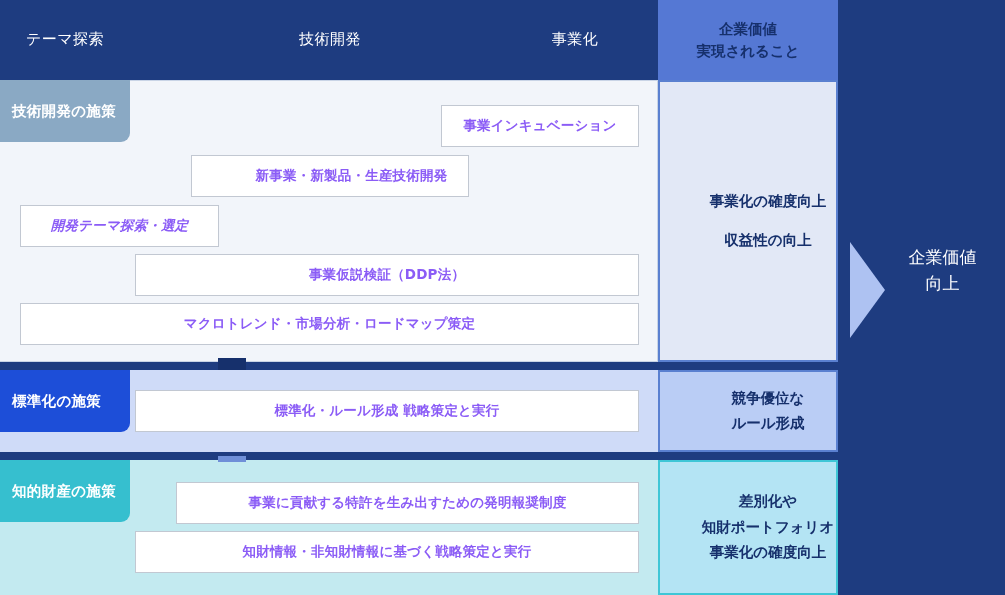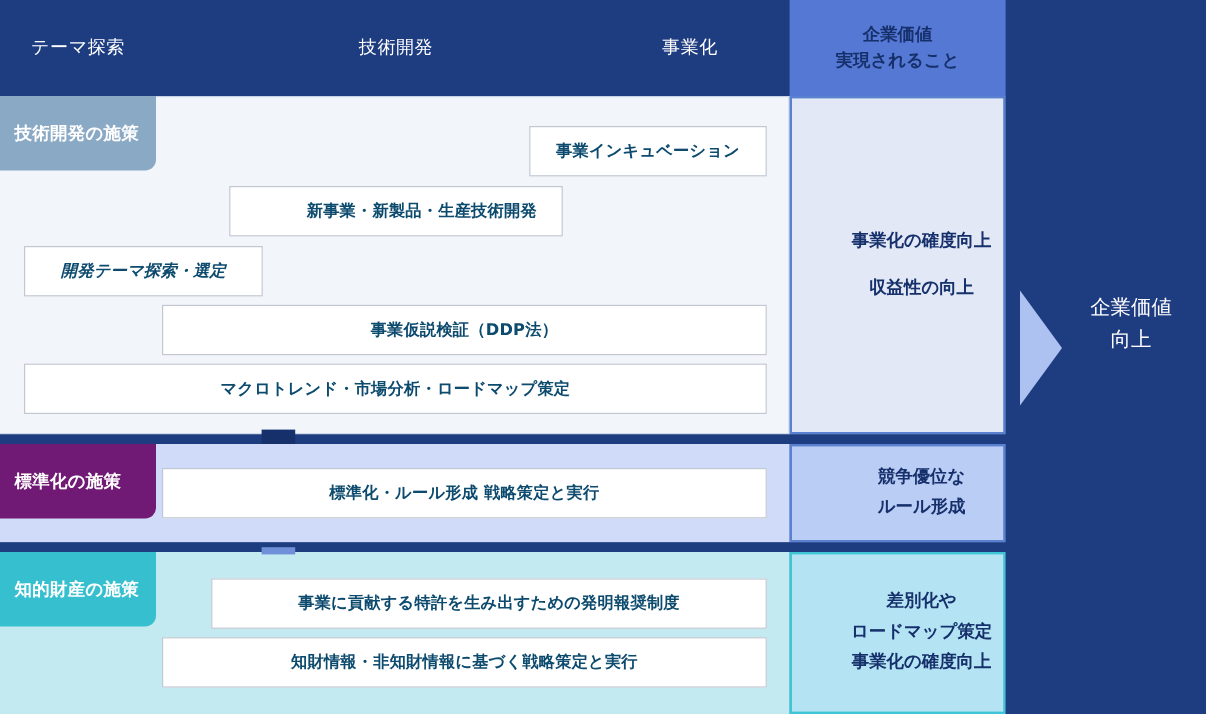--- a/index.html
+++ b/index.html
@@ -87,21 +87,21 @@
     padding-left: 12px;
     box-sizing: border-box;
     color: #ffffff;
     font-size: 14.5px;
     font-weight: bold;
     border-bottom-right-radius: 9px;
     letter-spacing: 0.3px;
     z-index: 4;
   }
   .sec-tab.tech { height: 62px; background: #8aa9c4; }
-  .sec-tab.std  { height: 62px; background: #701a75; }
+  .sec-tab.std  { height: 62px; background: #1d4ed8; }
   .sec-tab.ip   { height: 62px; background: #36bfcf; }
 
   
   .sec-outcome {
     position: absolute;
     left: 658px; top: 0;
     width: 180px;
     height: 100%;
     box-sizing: border-box;
     display: flex;
@@ -121,21 +121,21 @@
 
   
   .mbox {
     position: absolute;
     background: #ffffff;
     border: 1px solid #c2c8d2;
     display: flex;
     align-items: center;
     justify-content: center;
     box-sizing: border-box;
-    color: #0c4a6e;
+    color: #8b5cf6;
     font-size: 13.5px;
     font-weight: bold;
     letter-spacing: 0.2px;
     text-align: center;
   }
 
   
   .divider {
     position: absolute;
     left: 0;
@@ -249,21 +249,21 @@
     <div class="sec-body ip">
       <div class="mbox" style="left:176px; top:22px; width:463px; height:42px;">事業に貢献する特許を生み出すための発明報奨制度</div>
 
       <div class="mbox" style="left:135px; top:71px; width:504px; height:42px;">知財情報・非知財情報に基づく戦略策定と実行</div>
     </div>
 
     <div class="sec-tab ip" style="height:62px; top:0;">知的財産の施策</div>
 
     <div class="sec-outcome ip">
       <span>差別化や</span>
-      <span>ロードマップ策定</span>
+      <span>知財ポートフォリオ</span>
       <span>事業化の確度向上</span>
     </div>
   </div>
 
   <div class="arrow-wrap">
     <svg width="45" height="100" viewBox="0 0 45 100" xmlns="http://www.w3.org/2000/svg">
       <polygon points="5,2 40,50 5,98" fill="#aec2f2"></polygon>
     </svg>
   </div>
 

